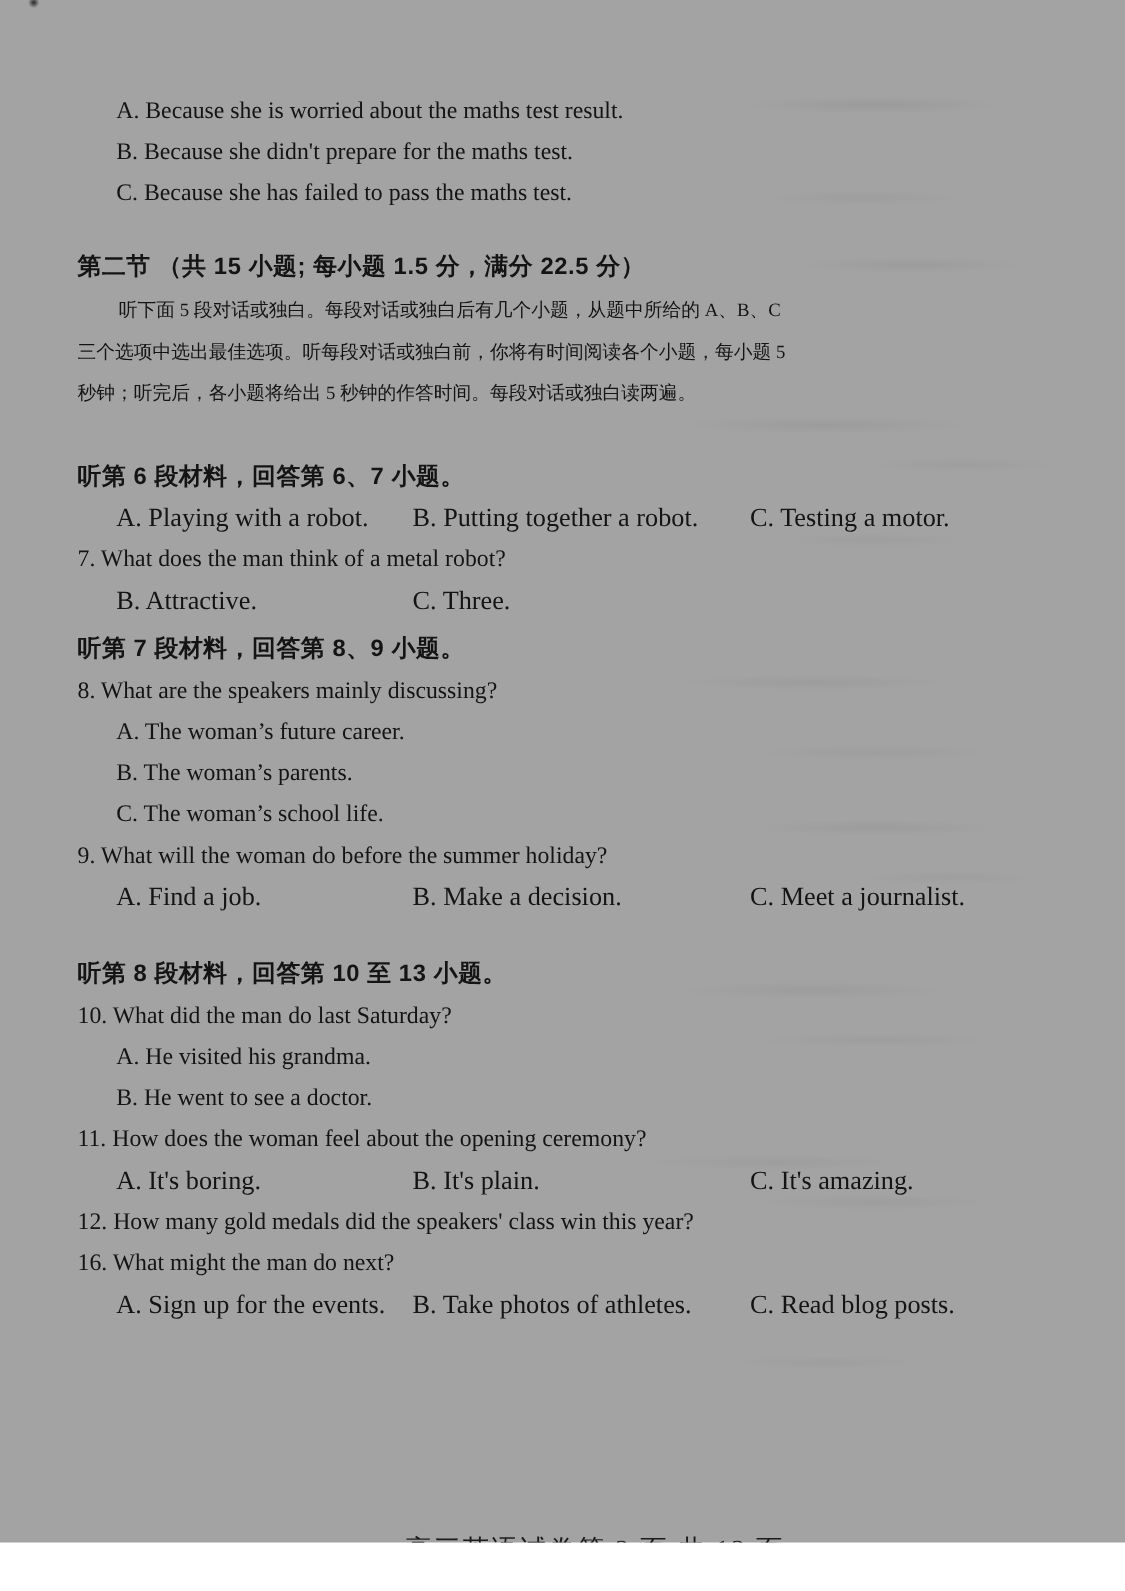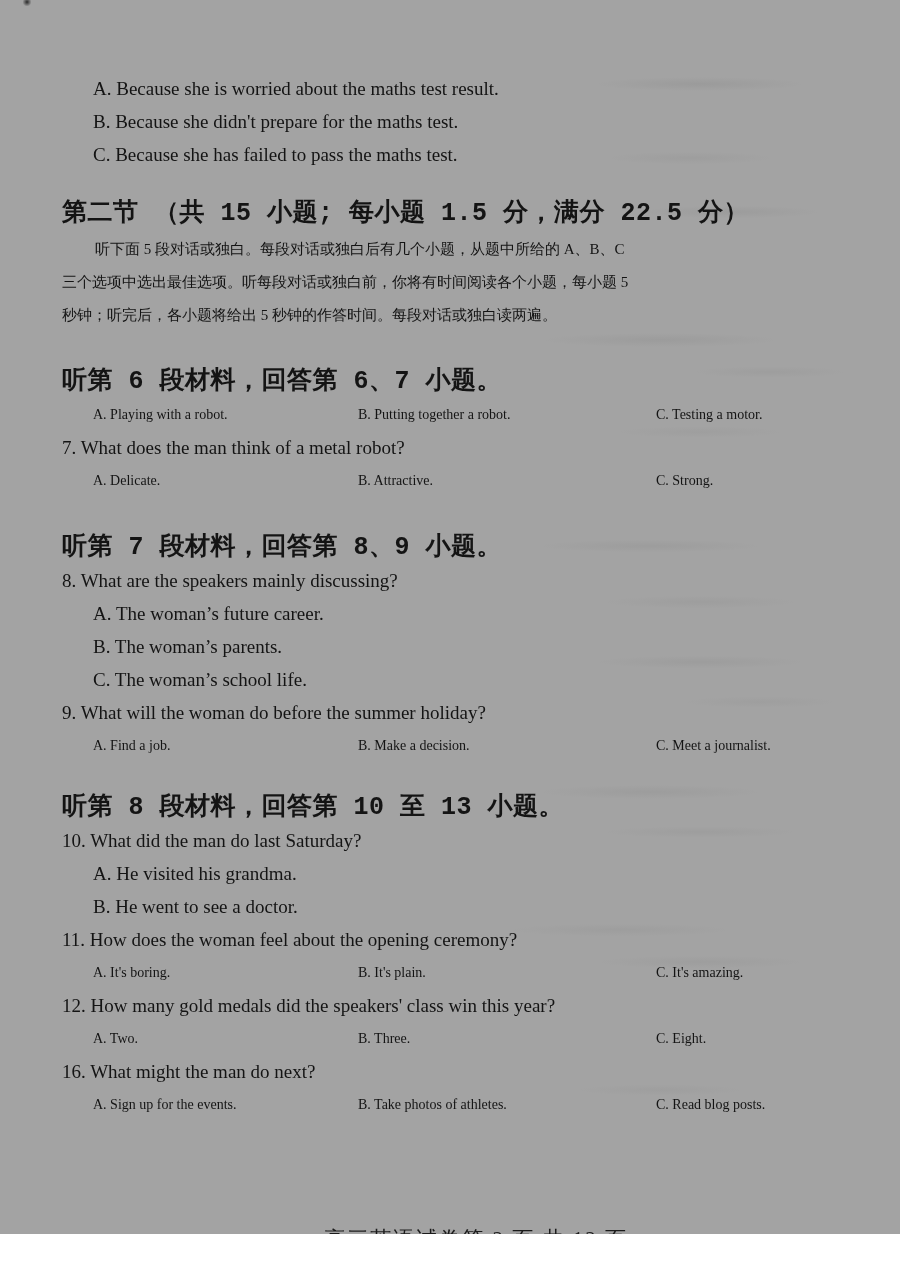--- a/index.html
+++ b/index.html
@@ -31,41 +31,40 @@
       radial-gradient(ellipse 160px 9px at 620px 930px, rgba(70,70,70,.06), transparent 70%),
       radial-gradient(ellipse 150px 9px at 700px 962px, rgba(70,70,70,.06), transparent 70%),
       radial-gradient(ellipse 120px 8px at 660px 1090px, rgba(70,70,70,.05), transparent 70%),
       radial-gradient(circle 6px at 27px 2px, rgba(0,0,0,.75), transparent 75%),
       radial-gradient(circle 9px at 2px 1262px, rgba(0,0,0,.65), transparent 75%);
   }
   .content { position: absolute; left: 62px; right: 50px; top: 72px; }
   .line { font-size: 19px; line-height: 33px; white-space: nowrap; }
   .indent { padding-left: 31px; }
   .cn-head {
-    font-family: Liberation Mono, monospace;
+    font-family: Liberation Sans, sans-serif;
     font-weight: bold;
-    font-size: 25px;
+    font-size: 19px;
     line-height: 33px;
     letter-spacing: .5px;
     white-space: nowrap;
   }
   .para-line { font-size: 15px; line-height: 33px; white-space: nowrap; }
   .para-line.first { text-indent: 33px; }
   .opt-row {
     display: grid;
     grid-template-columns: 237px 270px 1fr;
     padding-left: 31px;
-    font-size: 14px;
+    font-size: 21px;
     line-height: 33px;
-    gap: 28px;
   }
   .gap-heading { margin-top: 26px; }
   .gap-para { margin-top: 3px; }
   .gap-mat6 { margin-top: 33px; }
-  .gap-mat7 { margin-top: 34px; }
+  .gap-mat7 { margin-top: 6px; }
   .gap-mat8 { margin-top: 29px; }
   .footer {
     position: absolute;
     top: 1226px; left: 0; right: 0;
     text-align: center;
     font-size: 21px;
     line-height: 26px;
     padding-left: 52px;
     letter-spacing: 2px;
     color: #1b1b1b;
@@ -96,23 +95,22 @@
     <div class="cn-head gap-mat6">听第 6 段材料，回答第 6、7 小题。</div>
 
     <div class="opt-row">
       <span>A. Playing with a robot.</span>
       <span>B. Putting together a robot.</span>
       <span>C. Testing a motor.</span>
     </div>
 
     <div class="line">7. What does the man think of a metal robot?</div>
     <div class="opt-row">
-      <span>A. Delicate.</span>
       <span>B. Attractive.</span>
-      <span>C. Strong.</span>
+      <span>C. Three.</span>
     </div>
 
     <div class="cn-head gap-mat7">听第 7 段材料，回答第 8、9 小题。</div>
 
     <div class="line">8. What are the speakers mainly discussing?</div>
     <div>
       <div class="line indent">A. The woman’s future career.</div>
       <div class="line indent">B. The woman’s parents.</div>
       <div class="line indent">C. The woman’s school life.</div>
     </div>
@@ -133,25 +131,20 @@
     </div>
 
     <div class="line">11. How does the woman feel about the opening ceremony?</div>
     <div class="opt-row">
       <span>A. It's boring.</span>
       <span>B. It's plain.</span>
       <span>C. It's amazing.</span>
     </div>
 
     <div class="line">12. How many gold medals did the speakers' class win this year?</div>
-    <div class="opt-row">
-      <span>A. Two.</span>
-      <span>B. Three.</span>
-      <span>C. Eight.</span>
-    </div>
 
     <div class="line">16. What might the man do next?</div>
     <div class="opt-row">
       <span>A. Sign up for the events.</span>
       <span>B. Take photos of athletes.</span>
       <span>C. Read blog posts.</span>
     </div>
 
   </div>
 

